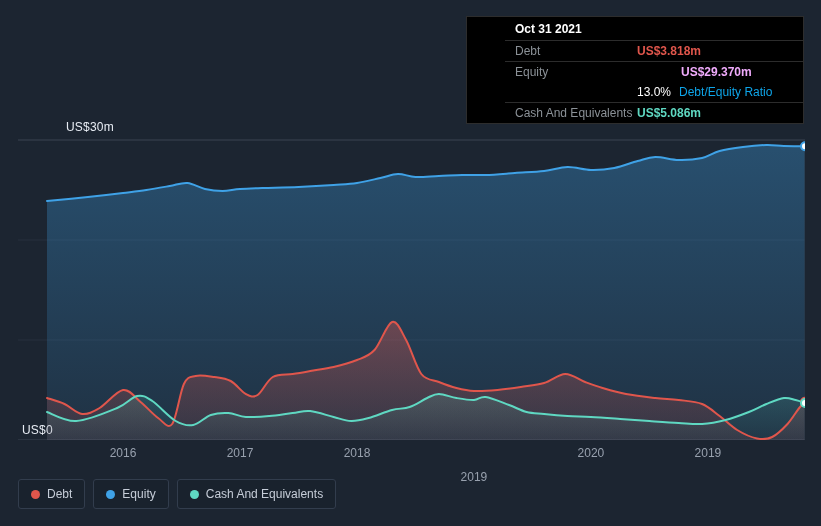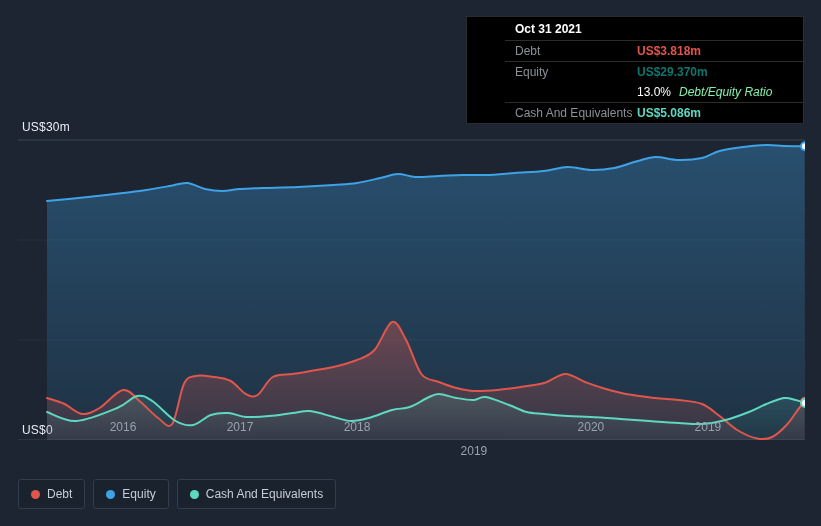--- a/index.html
+++ b/index.html
@@ -2,36 +2,36 @@
 <html><head>
 <meta charset="utf-8">
 <style>
   html,body{margin:0;padding:0;background:#12161d;}
   .stage{
     position:relative;width:821px;height:526px;overflow:hidden;
     background:#1c2531;font-family:"Liberation Sans",sans-serif;
     -webkit-font-smoothing:antialiased;
   }
   .y-label{position:absolute;left:22px;color:#e8edf4;font-size:12px;letter-spacing:.2px;}
-  #y-top{top:120px;}
+  #y-top{top:120px;margin-left:44px;}
   #y-bottom{top:423px;}
   #chart-svg{position:absolute;left:18px;top:125px;}
-  #x-axis{position:absolute;left:0;top:420px;width:671px;height:16px;}
+  #x-axis{position:absolute;left:0;top:446px;width:671px;height:16px;}
   .xtick{position:absolute;top:0;width:50px;text-align:center;color:#98a1ae;font-size:12px;}
   .tooltip{
     position:absolute;left:466px;top:16px;width:338px;z-index:5;
     background:#000;border:1px solid #2d2d2d;box-sizing:border-box;font-size:12px;padding-left:38px;
   }
   .tt-title{padding:5px 10px 4px;color:#fff;font-weight:bold;border-bottom:1px solid #2c2c2c;}
   .tt-row{display:flex;align-items:center;padding:3px 10px;min-height:14px;}
   .tt-row.sep{border-bottom:1px solid #2c2c2c;}
   .tt-label{width:122px;flex:none;color:#8b9197;}
   .tt-value{font-weight:bold;}
   .tt-ratio-val{color:#fff;font-weight:normal;margin-right:8px;}
-  .tt-ratio-label{color:#86efac;font-style:italic;}
+  .tt-ratio-label{color:#0ea5e9;}
   #legend{position:absolute;left:18px;top:479px;display:flex;gap:8px;}
   .legend-item{
     display:flex;align-items:center;gap:7px;padding:7px 12px;
     border:1px solid #323d4d;border-radius:3px;background:rgba(22,30,42,.45);
     color:#c6cdd8;font-size:12px;cursor:pointer;
   }
   .dot{width:9px;height:9px;border-radius:50%;flex:none;}
 </style>
 </head>
 <body>
@@ -82,21 +82,21 @@
     </div>
 
   <div class="tooltip">
     <div class="tt-title">Oct 31 2021</div>
     <div class="tt-row sep">
       <span class="tt-label">Debt</span>
       <span class="tt-value" id="tt-debt-value" style="color: rgb(224, 86, 76);">US$3.818m</span>
     </div>
     <div class="tt-row">
       <span class="tt-label">Equity</span>
-      <span class="tt-value" id="tt-equity-value" style="color: #0f766e;">US$29.370m</span>
+      <span class="tt-value" id="tt-equity-value" style="color: #f0abfc; margin-left: 44px;">US$29.370m</span>
     </div>
     <div class="tt-row sep">
       <span class="tt-label"></span>
       <span>
         <span class="tt-ratio-val">13.0%</span><span class="tt-ratio-label">Debt/Equity Ratio</span>
       </span>
     </div>
     <div class="tt-row">
       <span class="tt-label">Cash And Equivalents</span>
       <span class="tt-value" id="tt-cash-value" style="color: rgb(95, 216, 194);">US$5.086m</span>

